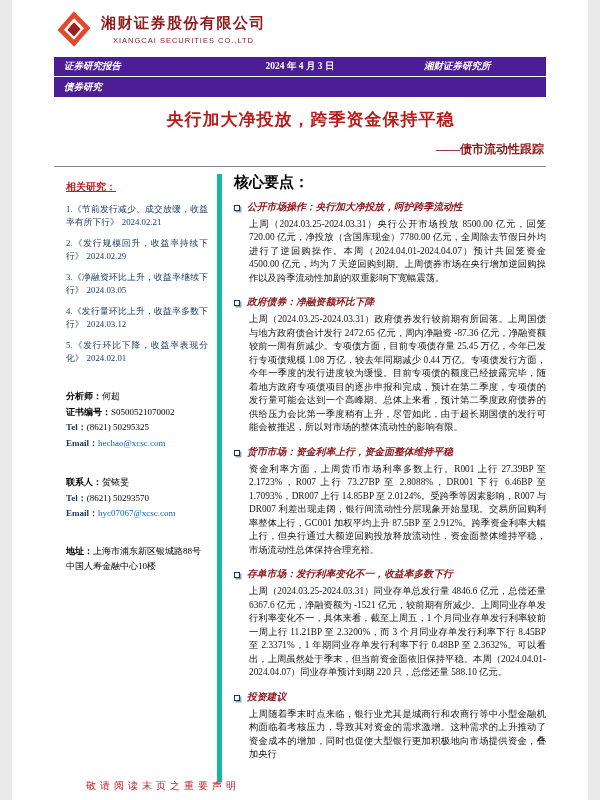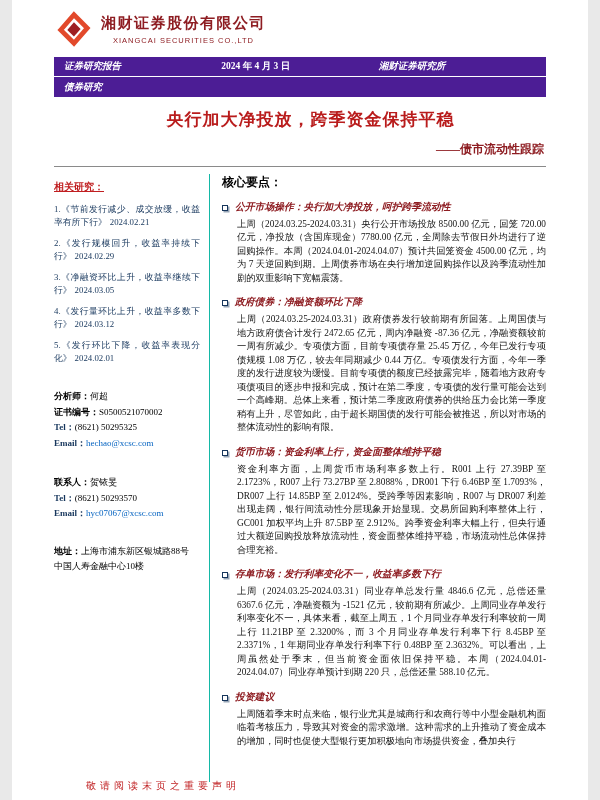--- a/index.html
+++ b/index.html
@@ -14,44 +14,44 @@
   .logo-box { width:38px; height:38px; flex:0 0 auto; }
   .brand-cn { font-size:15px; font-weight:bold; color:#8E1D22; letter-spacing:1.5px; }
   .brand-en { font-size:7.5px; color:#8E1D22; letter-spacing:1px; margin-top:3px;
               font-family:"Liberation Sans","DejaVu Sans",sans-serif;text-align:center; }
   
   .band { position:absolute; top:57px; left:42px; right:42px; background:#4c1d95; color:#fff;
           font-size:9.5px; font-weight:bold; font-style:italic; }
   .band-row { display:flex; align-items:center; padding:4px 10px; height:20px; }
   .band-row1 { border-bottom:1px solid #ffffff; }
   .band-cell-l { flex:1; text-align:left; }
-  .band-cell-c { flex:1; text-align:left; font-style:normal; }
-  .band-cell-r { flex:1; text-align:left; }
+  .band-cell-c { flex:1; text-align:center; font-style:normal; }
+  .band-cell-r { flex:1; text-align:center; }
   
   .title { position:absolute; top:108px; left:0; right:0; text-align:center;
            font-size:17px; font-weight:bold; color:#b91c1c; letter-spacing:1px;padding-left:21px; }
   .subtitle { position:absolute; top:141px; right:44px; font-size:12px; font-weight:bold; color:#8E1D22; }
   .rule { position:absolute; top:166px; left:42px; right:42px; border-top:1px solid #8a8a8a; }
   
   .columns { position:absolute; top:174px; left:42px; right:42px; bottom:18px; display:flex; overflow:hidden; }
-  .sidebar { width:156px; flex:0 0 auto; padding:6px 9px 0 0; border-right:1px solid #14b8a6;
-             font-size:8.8px; color:#16365C; }
+  .sidebar { width:156px; flex:0 0 auto; padding:6px 9px 0 0; border-right:5px solid #14b8a6;
+             font-size:8.8px; color:#16365C;margin-left:12px; }
   .related-heading { color:#C01F21; font-weight:bold; font-size:10px; text-decoration:underline; margin-bottom:9px; }
   .related-list { list-style:none; }
   .related-item { line-height:13px; margin-bottom:8px; text-align:justify; }
   .related-item .date { margin-left:3px; white-space:nowrap; }
   .person { margin-top:24px; color:#000; line-height:15.5px; font-size:9px; }
   .person .lbl { font-weight:bold; }
   .person .lbl-latin { font-weight:bold; color:#16365C; }
   .email-link { color:#0563C1; text-decoration:none; cursor:pointer; }
   .addr { margin-top:22px; color:#000; line-height:15px; font-size:9px; }
   .addr .lbl { font-weight:bold; }
   
   .content { flex:1; padding:2px 0 0 12px; font-size:9.3px; line-height:13.5px; color:#141414; }
-  .core-heading { font-weight:bold; font-size:12px; color:#000; margin-bottom:10px; }
+  .core-heading { font-weight:bold; font-size:15px; color:#000; margin-bottom:10px; }
   .sec { margin-bottom:10px; }
   .sec-head { display:flex; align-items:center; gap:7px; margin-bottom:5px; }
   .bullet { width:6px; height:6px; border:1.5px solid #16365C; margin-top:3px; flex:0 0 auto;
             box-shadow:1.5px 1.5px 0 0 rgba(22,54,92,.45); background:#fff; }
   .sec-title { color:#8E1D22; font-weight:bold; font-style:italic; font-size:9.8px; line-height:13px; }
   .sec-body { margin-left:15px; text-align:justify; }
   
   .footer { position:absolute; bottom:7px; left:44px; color:#C01F21; font-size:10px; letter-spacing:4px;margin-left:30px; }
 </style>
 </head>

